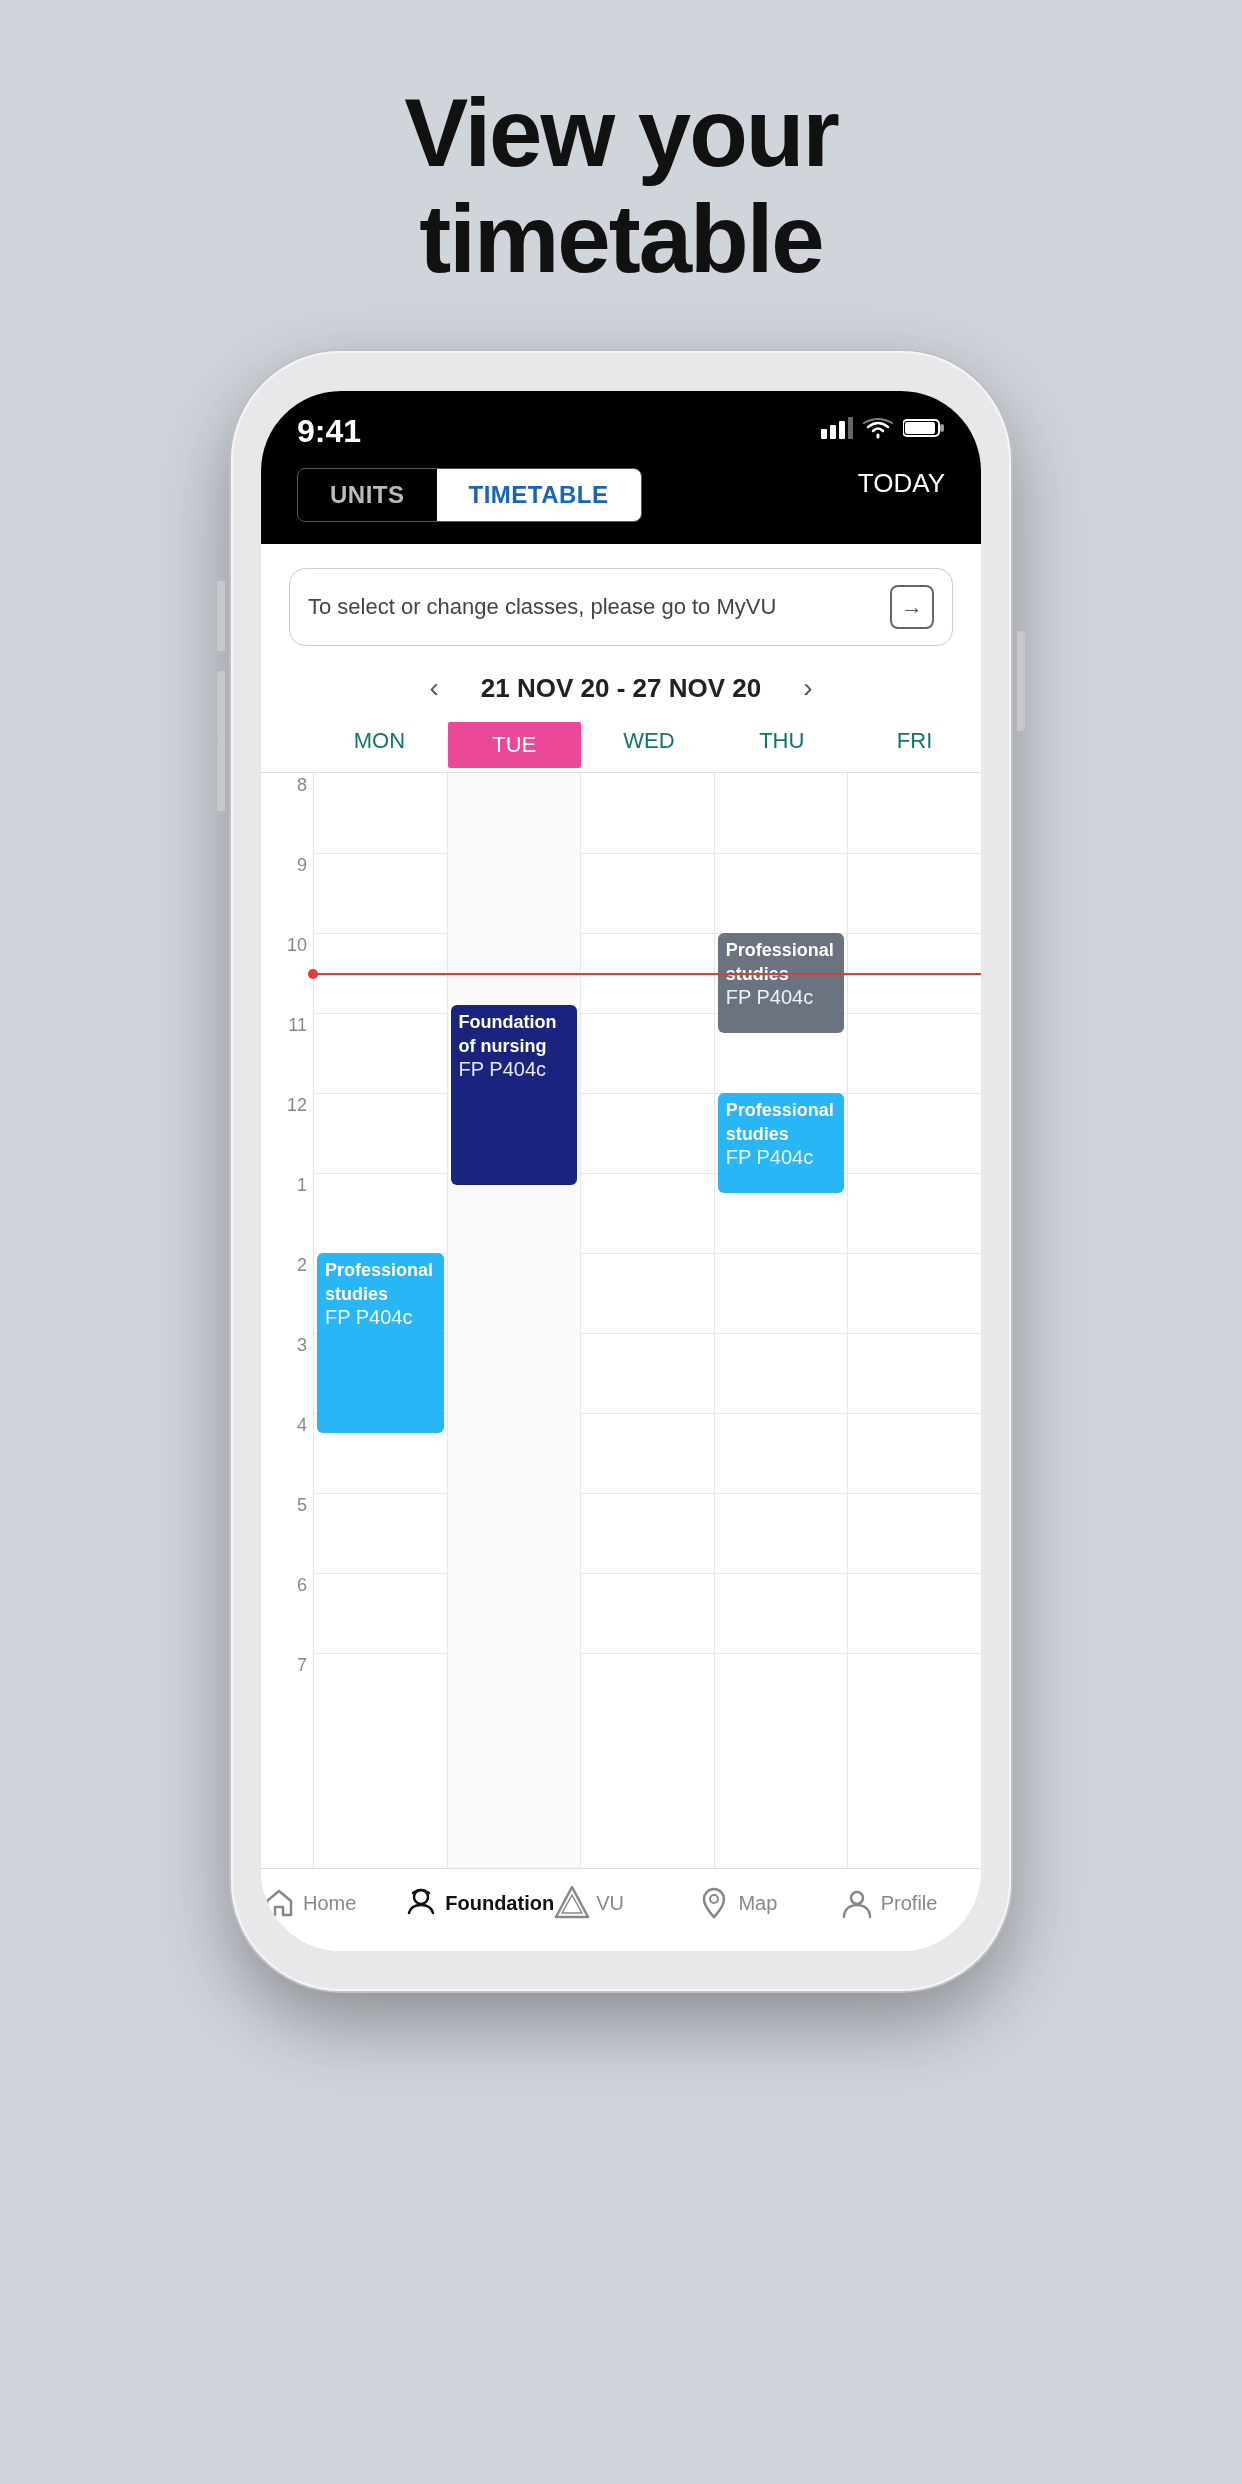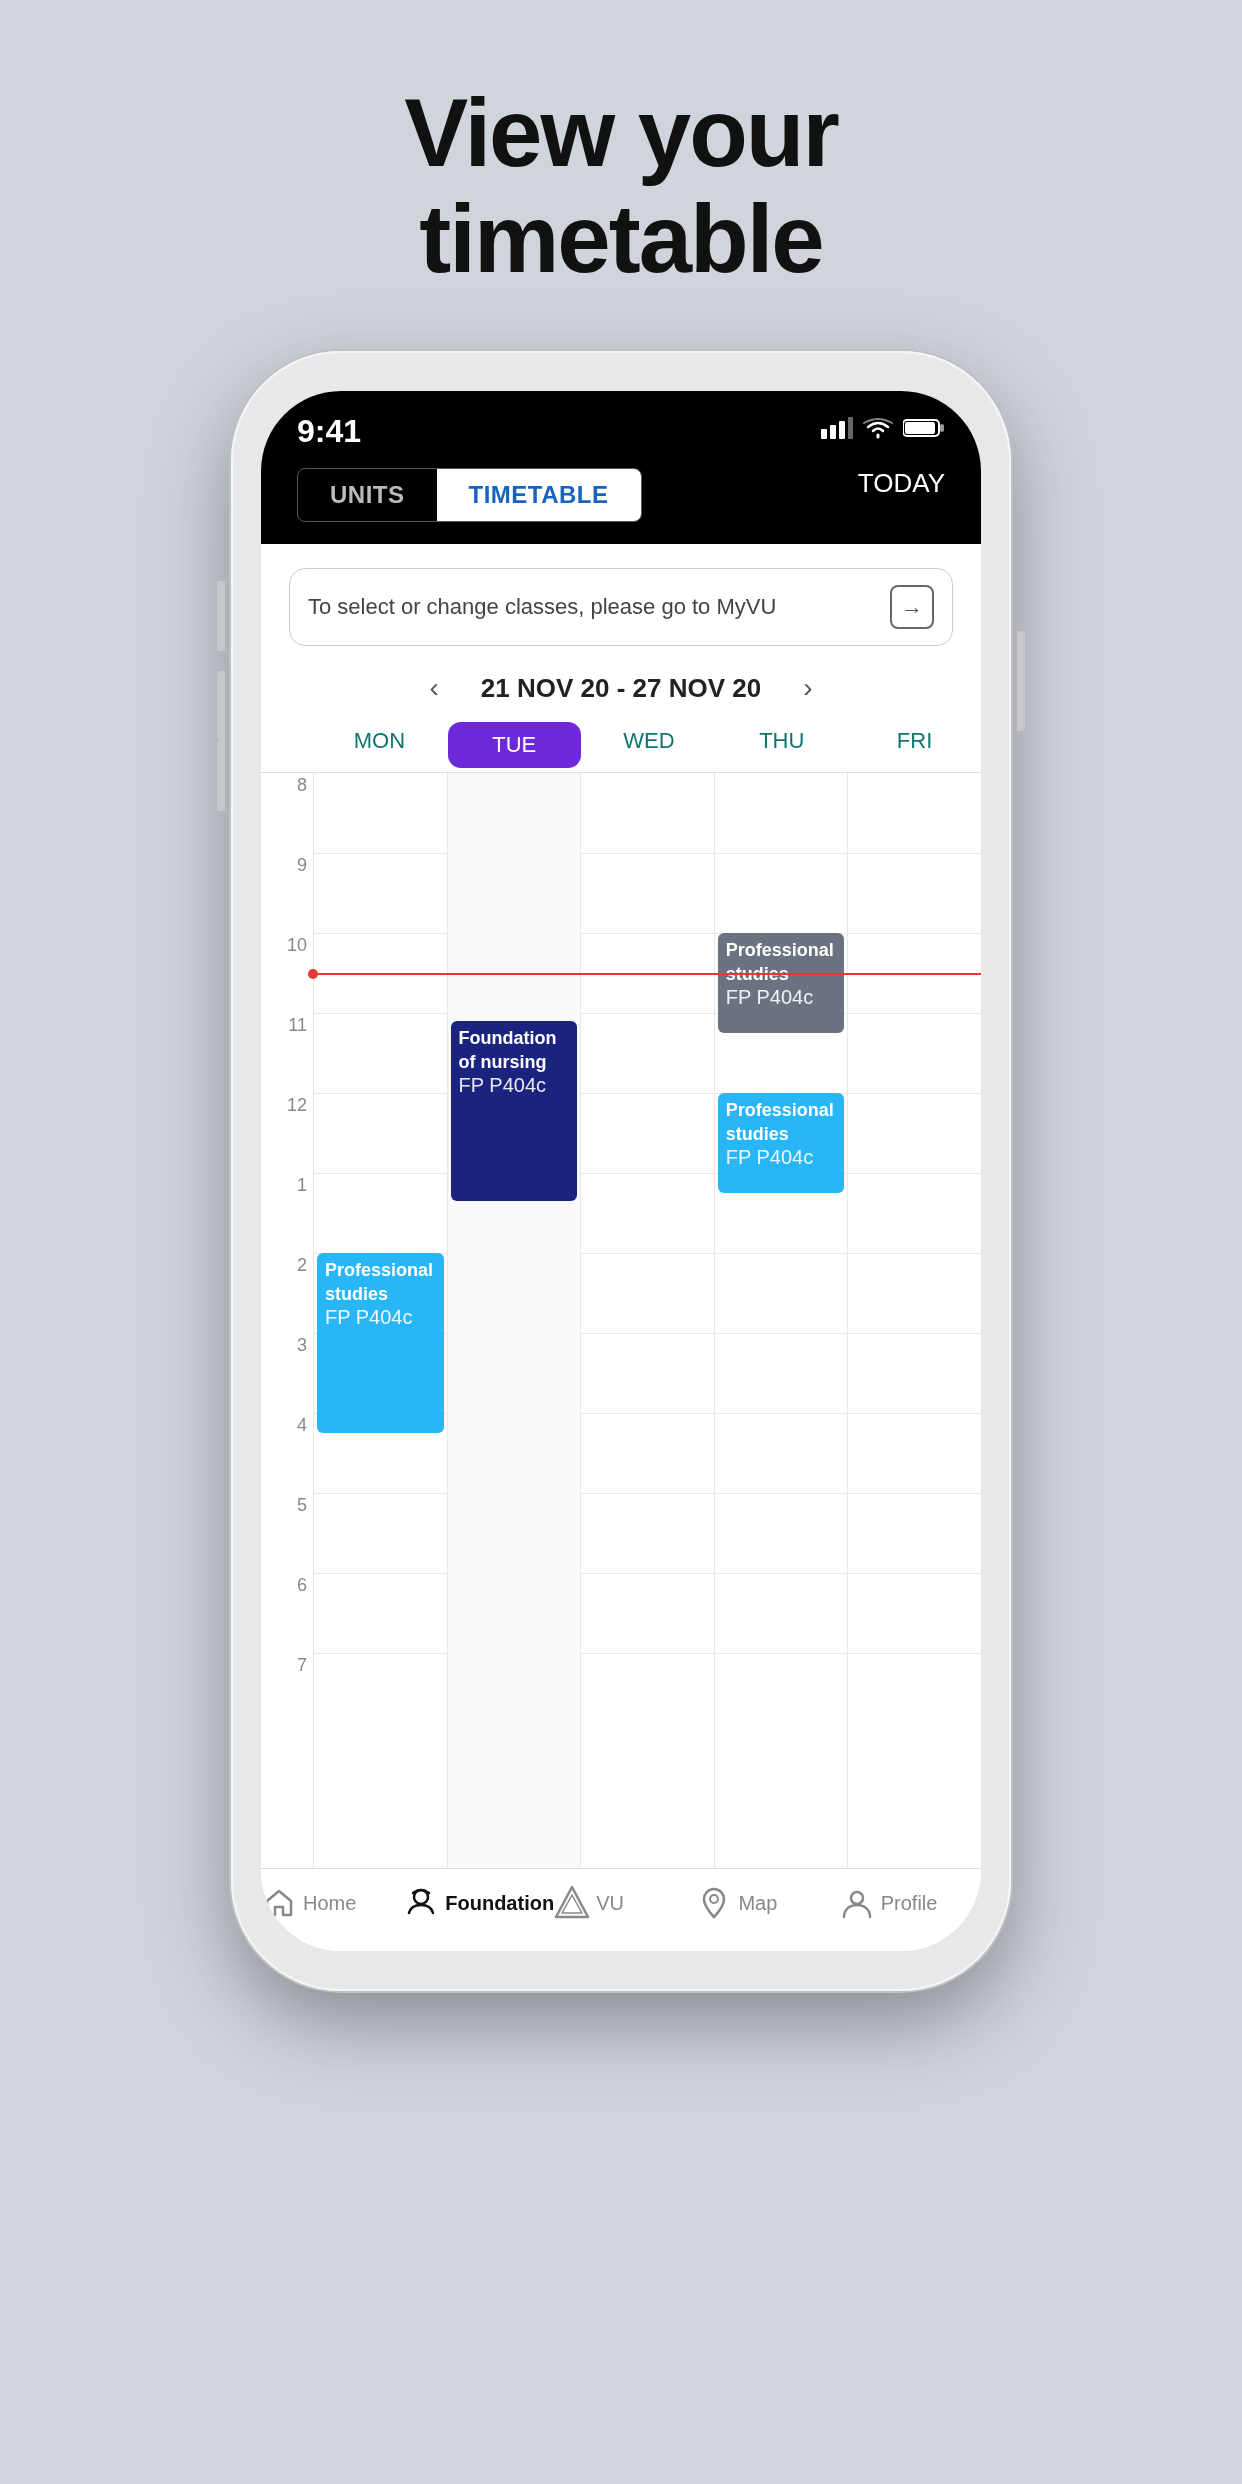--- a/index.html
+++ b/index.html
@@ -241,23 +241,23 @@
     .day-header {
       flex: 1;
       text-align: center;
       padding: 10px 0;
       font-size: 22px;
       font-weight: 500;
       color: #0f766e;
     }
 
     .day-header.today {
-      background: #6d28d9;
+      background: #ec4899;
       color: #fff;
-      border-radius: 13px;
+      border-radius: 2px;
       margin: 4px 2px;
     }
 
     .calendar-body {
       flex: 1;
       display: flex;
       overflow-y: auto;
       position: relative;
     }
 
@@ -481,21 +481,21 @@
           <div class="day-col" style="position:relative;">
 
             <div class="event-block" style="top: 480px; height: 180px; background: #29b6f6;">
               <div class="event-title">Professional studies</div>
               <div class="event-room">FP P404c</div>
             </div>
           </div>
 
           <div class="day-col" style="position:relative; background:#f9f9f9;">
 
-            <div class="event-block" style="top: 248px; height: 180px; background: #1a237e;">
+            <div class="event-block" style="top: 232px; height: 180px; background: #1a237e;">
               <div class="event-title">Foundation of nursing</div>
               <div class="event-room">FP P404c</div>
             </div>
           </div>
 
           <div class="day-col" style="position:relative;"></div>
 
           <div class="day-col" style="position:relative;">
 
             <div class="event-block" style="top: 160px; height: 100px; background: #6b7280;">

